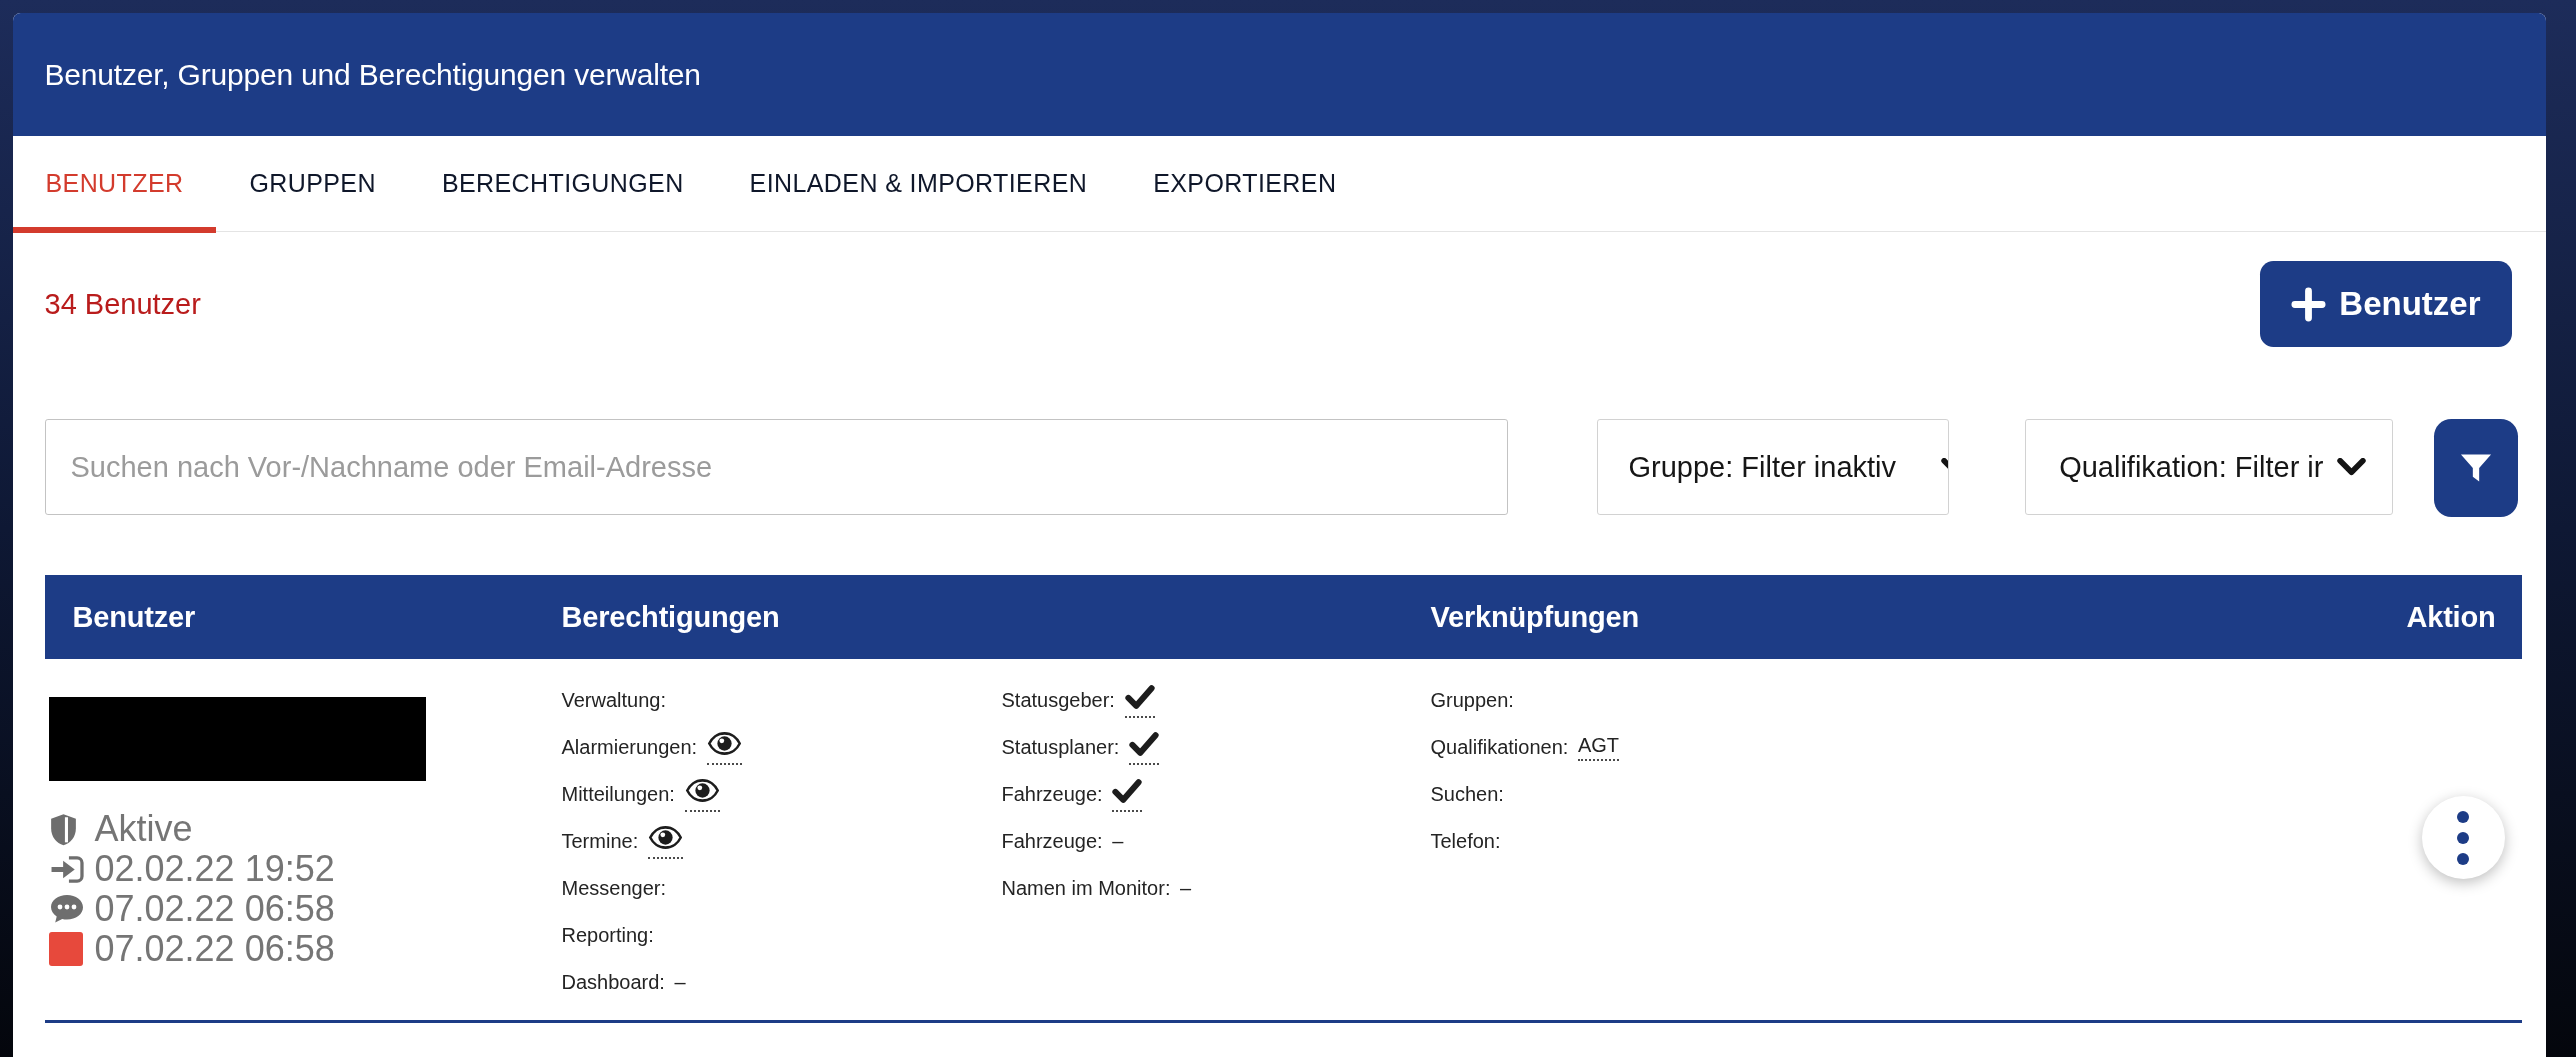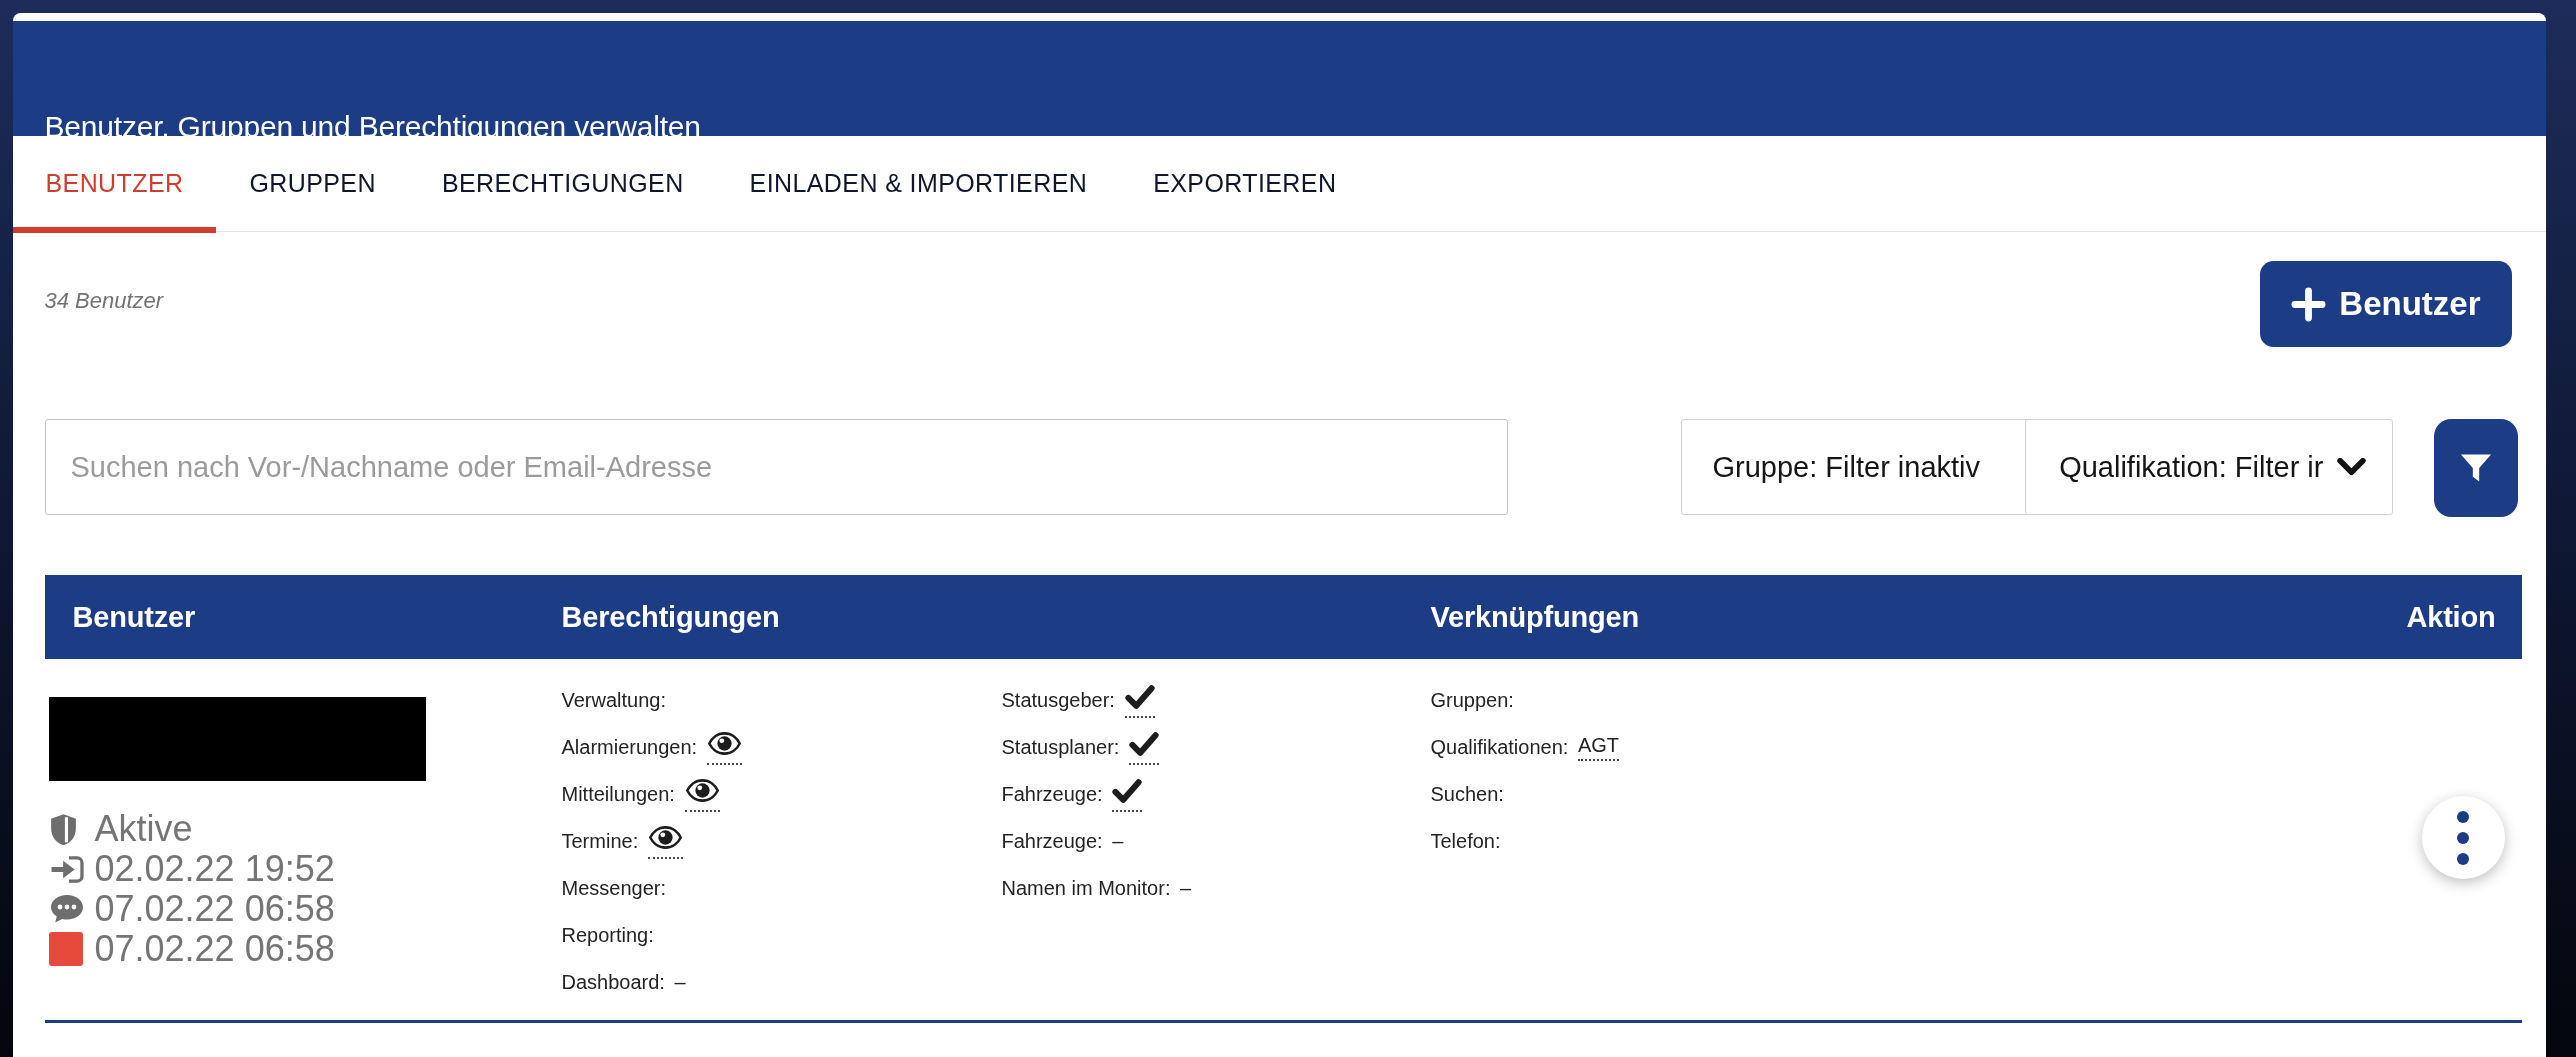--- a/index.html
+++ b/index.html
@@ -2,44 +2,44 @@
 <html style="--brand-blue: #1d3c86; --tab-active-red: #d33b2d; --alarm-red: #e7493c; --muted-text: #757575; --body-text: #242424; --page-bg-top: #1d2c5a; --page-bg-bottom: #04060c;"><head>
 <meta charset="utf-8">
 <style>
   html,body{margin:0;padding:0;}
   body{font-family:"Liberation Sans",sans-serif;background:#04060c;}
   .page{position:relative;width:2576px;height:1058px;overflow:hidden;
         background:linear-gradient(180deg,var(--page-bg-top,#1d2c5a) 0%,#0e1834 50%,var(--page-bg-bottom,#04060c) 100%);}
   .card{position:absolute;left:12.5px;top:13.4px;width:2533px;height:1152px;background:#ffffff;
         border-radius:7.7px 7.7px 0 0;overflow:hidden;}
   
-  .app-header{position:absolute;left:0;top:8px;width:100%;height:123px;background:var(--brand-blue,#1d3c86);
-        display:flex;align-items:flex-end;}
+  .app-header{position:absolute;left:0;top:0;width:100%;height:123px;background:var(--brand-blue,#1d3c86);
+        display:flex;align-items:center;}
   .app-title{color:#fff;font-size:30px;margin-left:32px;letter-spacing:-0.2px;}
   
   .tabs{position:absolute;left:0;top:123px;width:100%;height:96px;border-bottom:1.9px solid #e4e4e4;
         display:flex;align-items:stretch;box-sizing:border-box;background:#fff;}
   .tab{display:flex;align-items:center;padding:0 33px;font-size:25px;color:#0f172a;
         letter-spacing:0.4px;cursor:pointer;position:relative;white-space:nowrap;}
   .tab.active{color:var(--tab-active-red,#d33b2d);}
   .tab.active::after{content:"";position:absolute;left:0;right:0;bottom:-1.9px;height:5.8px;
         background:var(--tab-active-red,#d33b2d);}
   
-  .count{position:absolute;left:32px;top:275px;font-size:22px;color:#737373;font-style:italic;}
+  .count{position:absolute;left:32px;top:275px;font-size:29px;color:#b91c1c;}
   .add-btn{position:absolute;right:34px;top:248px;height:86px;border-radius:13.4px;border:none;
         background:var(--brand-blue,#1d3c86);color:#fff;display:flex;align-items:center;gap:13.4px;
         padding:0 31px;font-size:33px;font-weight:bold;font-family:inherit;cursor:pointer;}
   .search-input{position:absolute;left:32px;top:406px;width:1463px;height:96px;box-sizing:border-box;
         border:1.9px solid #c3c3c3;border-radius:2.9px;font-size:29px;color:#333;padding:16px 25px;
         font-family:inherit;outline:none;}
   .search-input::placeholder{color:#9b9b9b;}
   .dd{position:absolute;top:406px;height:96px;box-sizing:border-box;border:1.9px solid #d2d2d2;
         border-radius:2.9px;background:#fff;display:flex;align-items:center;justify-content:space-between;
         padding:0 23px 0 31px;font-size:29px;color:#161616;cursor:pointer;overflow:hidden;white-space:nowrap;}
-  .dd1{left:1668px;width:352px;gap:32px;}
+  .dd1{left:1584px;width:352px;gap:32px;}
   .dd2{left:2012px;width:368px;justify-content:center;}
   .dd .chev{display:flex;align-items:center;margin-left:13.4px;}
   .filter-btn{position:absolute;left:2421px;top:406px;width:84px;height:98px;border-radius:17.3px;border:none;
         background:var(--brand-blue,#1d3c86);display:flex;align-items:center;justify-content:center;cursor:pointer;}
   
   .thead{position:absolute;left:32px;top:562px;width:2477px;height:84px;background:var(--brand-blue,#1d3c86);}
   .thead span{position:absolute;top:50%;transform:translateY(-50%);color:#fff;font-weight:bold;
         font-size:29px;letter-spacing:-0.2px;white-space:nowrap;}
   .th-user{left:28px;} .th-perm{left:517px;} .th-links{left:1386px;} .th-action{right:26px;}
   

